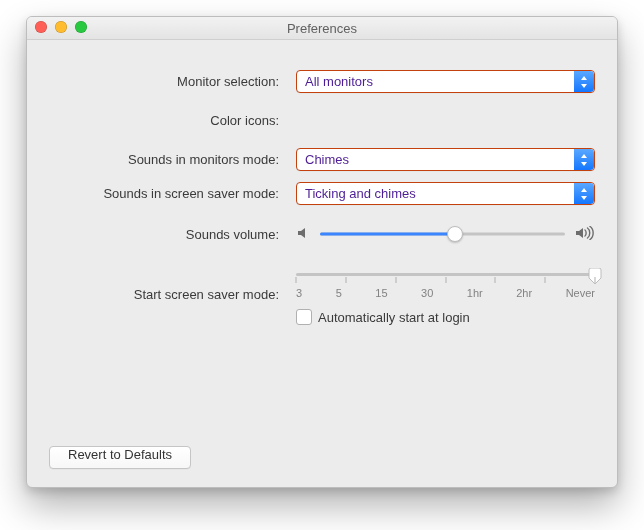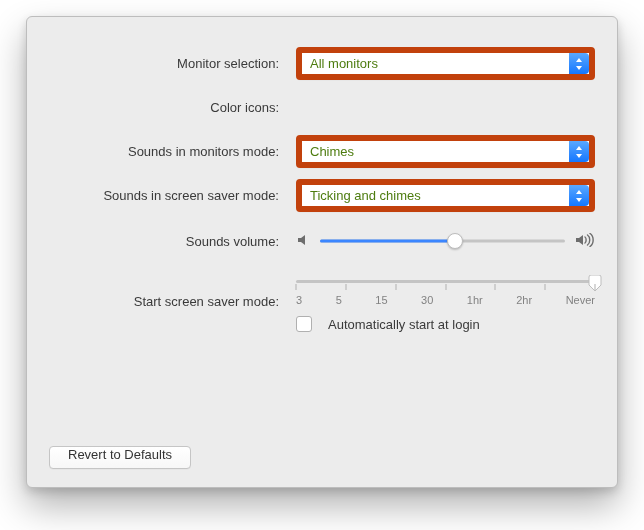--- a/index.html
+++ b/index.html
@@ -74,27 +74,27 @@
     color: #3a3a3a;
   }
   .row .field {
     flex: 1;
   }
 
   .select {
     position: relative;
     height: 21px;
     background: #ffffff;
-    border: 6px solid #c2410c;
+    border: 1px solid #c2410c;
     border-radius: 4px;
     display: flex;
     align-items: center;
     padding: 0 24px 0 8px;
     font-size: 13px;
-    color: #4d7c0f;
+    color: #4c1d95;
     box-shadow: 0 0.5px 0 rgba(0,0,0,0.04);
   }
   .select .arrow-btn {
     position: absolute;
     right: 0; top: 0; bottom: 0;
     width: 20px;
     background: linear-gradient(#5aa8ff, #1577ff);
     border-top-right-radius: 4px;
     border-bottom-right-radius: 4px;
     display: flex;
@@ -188,21 +188,21 @@
   .dslider .knob {
     position: absolute;
     top: 5px;
     transform: translateX(-50%);
   }
   .dslider .knob svg { display: block; }
 
   .checkbox-row {
     display: flex;
     align-items: center;
-    gap: 16px;
+    gap: 6px;
     margin-top: 10px;
     margin-left: 0;
   }
   .checkbox {
     width: 14px; height: 14px;
     background: #fff;
     border: 1px solid #b0b0b0;
     border-radius: 3px;
   }
 
@@ -227,20 +227,28 @@
     box-shadow: 0 0.5px 0 rgba(0,0,0,0.05);
   }
   .btn.done { min-width: 72px; }
 </style>
 </head>
 <body>
 
 <div class="stage">
   <div class="window">
 
+    <div class="titlebar">
+      <div class="traffic-lights">
+        <div class="tl tl-close"></div>
+        <div class="tl tl-min"></div>
+        <div class="tl tl-zoom"></div>
+      </div>
+      <span>Preferences</span>
+    </div>
 
     <div class="content">
 
       <div class="row">
         <div class="lbl">Monitor selection:</div>
         <div class="field">
           <div class="select">
             <span>All monitors</span>
             <span class="arrow-btn">
               <svg width="8" height="12" viewBox="0 0 8 12">

